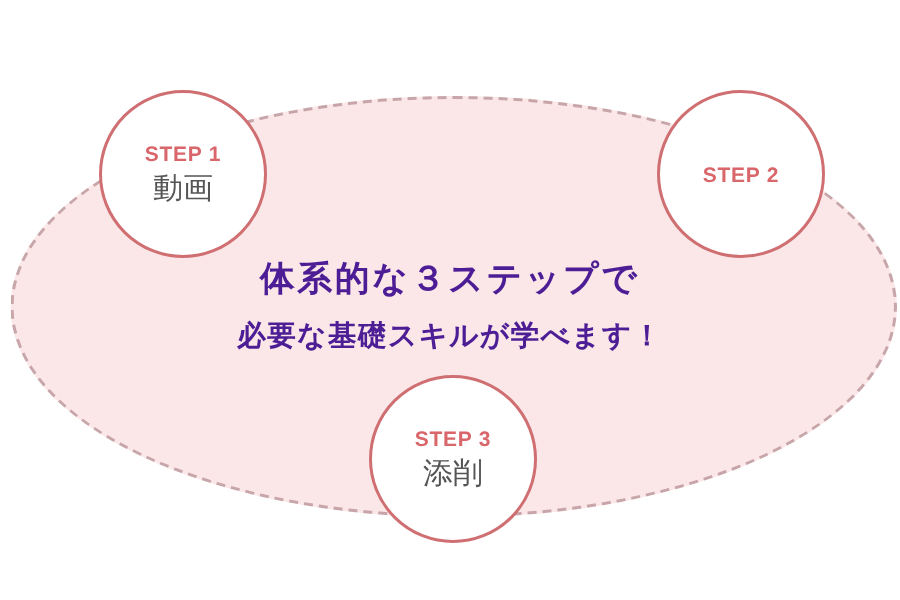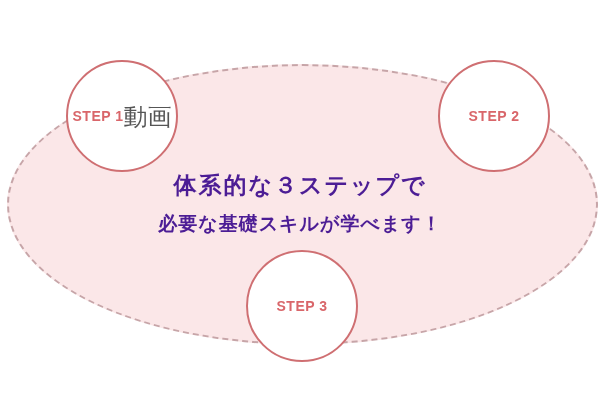--- a/index.html
+++ b/index.html
@@ -1,24 +1,24 @@
 <!DOCTYPE html>
 <html><head>
 <meta charset="utf-8">
 <style>
   html, body { margin:0; padding:0; }
   body { width:600px; height:400px; background:#ffffff; position:relative; overflow:hidden;
          font-family:"DejaVu Sans", sans-serif; }
   .ellipse { position:absolute; left:7px; top:64px; width:591px; height:281px;
              border-radius:50%; background:#fbe7e8; border:2px dashed #c7a5a8; box-sizing:border-box; }
   .circle { position:absolute; width:112px; height:112px; border-radius:50%; background:#fff;
-            border:2px solid #cf6f72; box-sizing:border-box; display:flex; 
+            border:2px solid #cf6f72; box-sizing:border-box; display:flex; flex-direction:column;
             align-items:center; justify-content:center; }
   .step-label { color:#d9666a; font-weight:bold; font-size:14px; letter-spacing:0.5px; font-family:"Liberation Sans", sans-serif; }
-  .step-name { color:#555; font-size:24px; margin-top:2px; }
+  .step-name { color:#555; font-size:20px; margin-top:2px; }
   .c1 { left:66px; top:60px; }
   .c2 { left:438px; top:60px; }
   .c3 { left:246px; top:250px;align-items:center; }
   .headline { position:absolute; left:0; width:600px; text-align:center; color:#4c1d95; font-weight:bold; }
   .h1 { top:170px; font-size:23px; letter-spacing:2px; }
   .h2 { top:211px; font-size:19px; letter-spacing:1px;font-family:Liberation Serif, serif; }
 </style>
 </head>
 <body>
 
@@ -28,16 +28,17 @@
   <span class="step-label">STEP 1</span>
   <span class="step-name">動画</span>
 </div>
 
 <div class="circle c2">
   <span class="step-label">STEP 2</span>
 </div>
 
 <div class="circle c3">
   <span class="step-label">STEP 3</span>
+  <span class="step-name">添削</span>
 </div>
 
 <div class="headline h1">体系的な３ステップで</div>
 <div class="headline h2">必要な基礎スキルが学べます！</div>
 
 </body></html>

